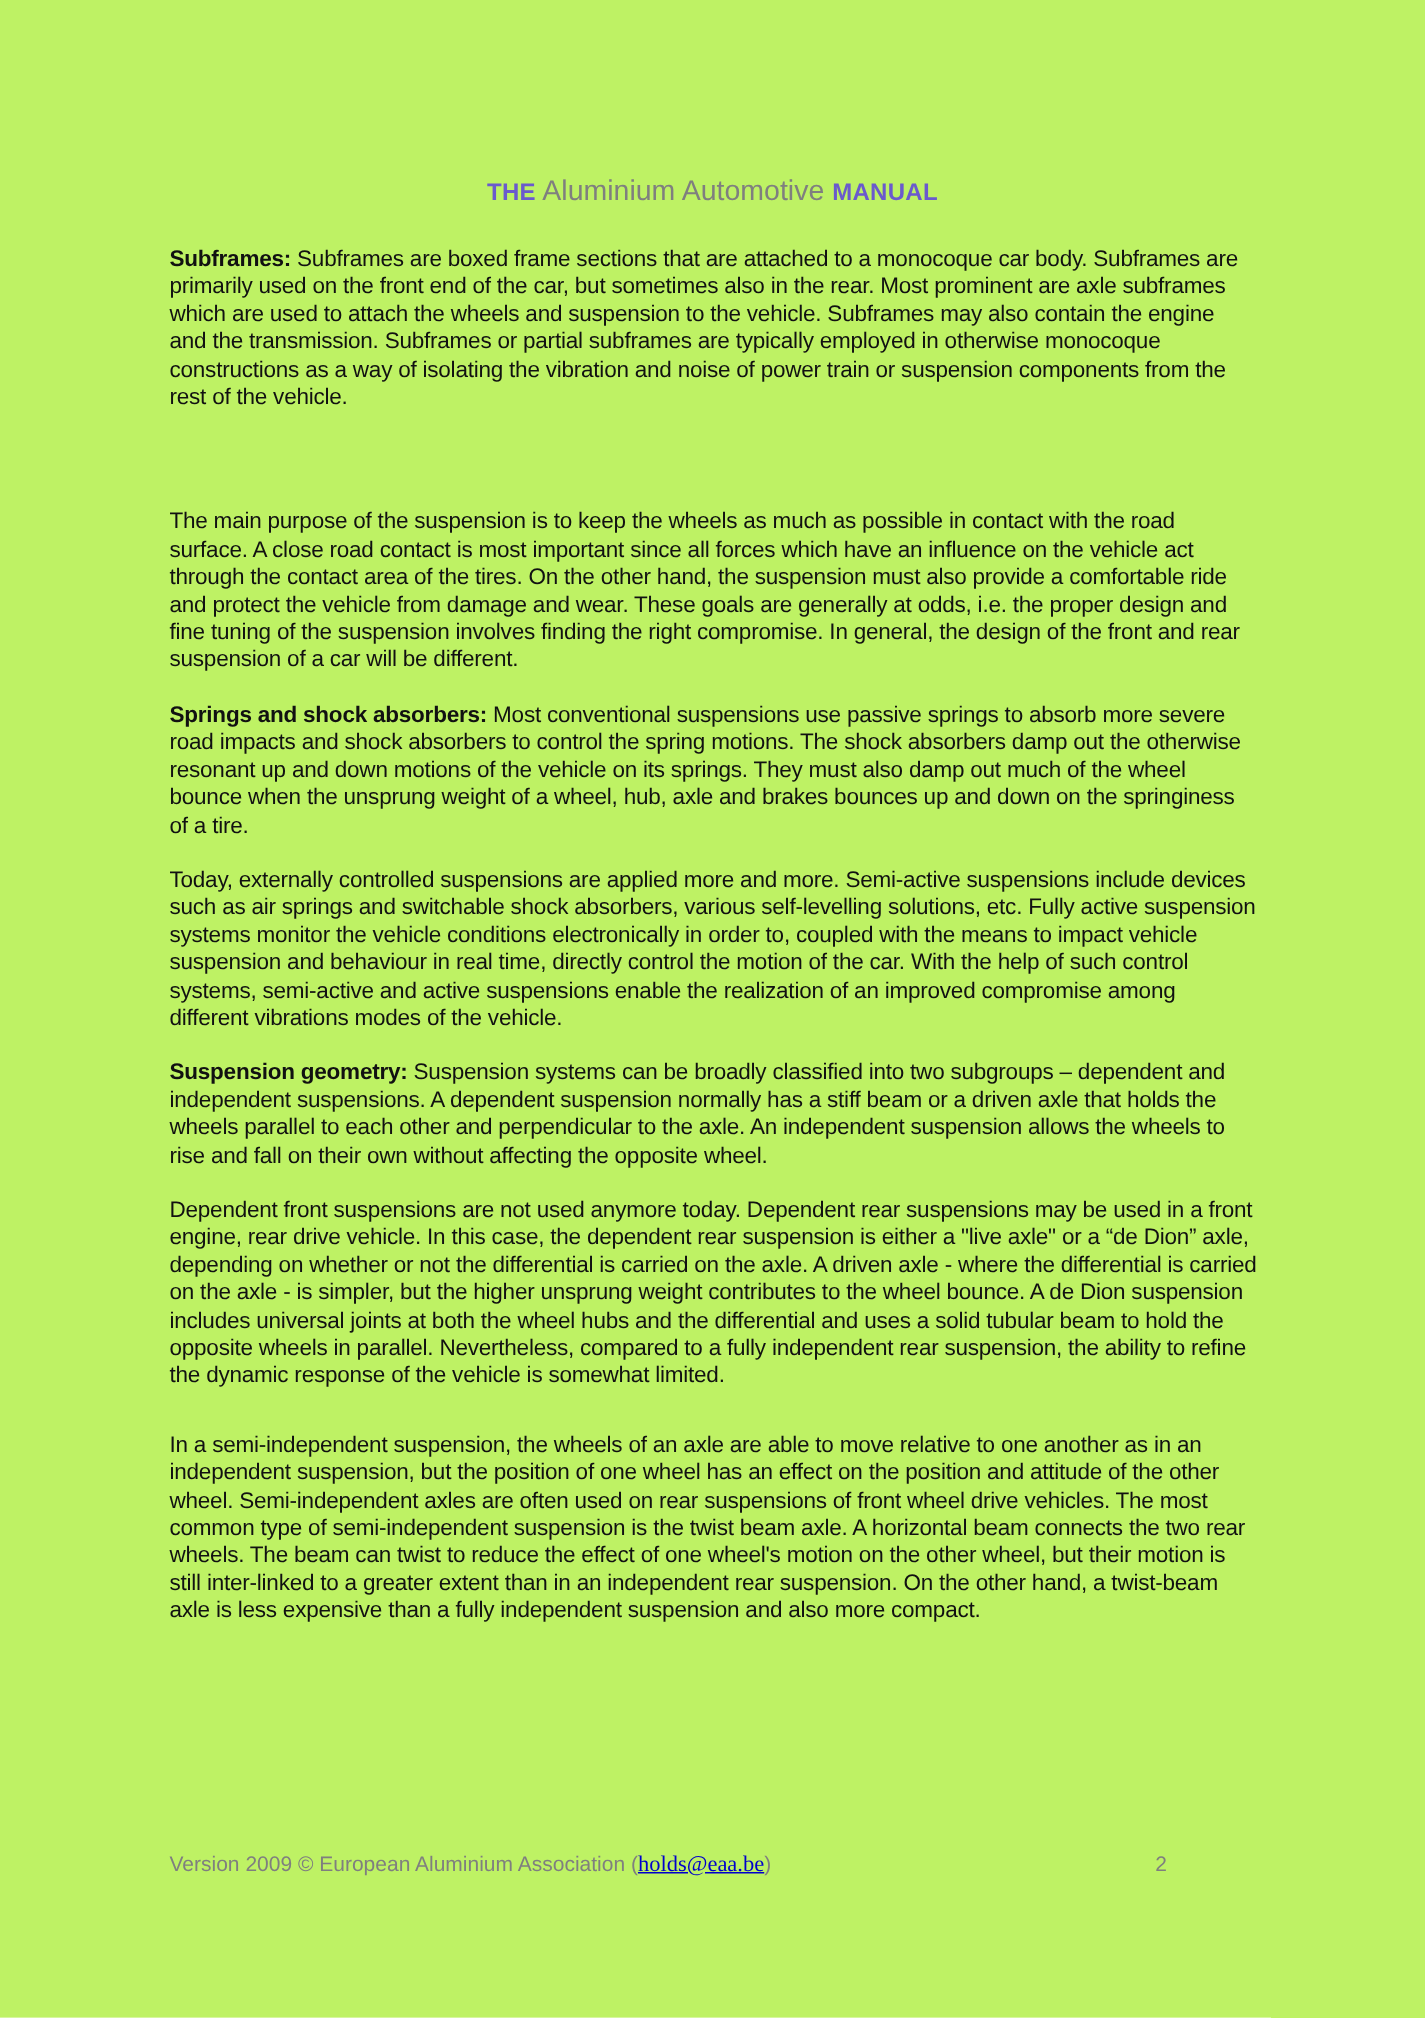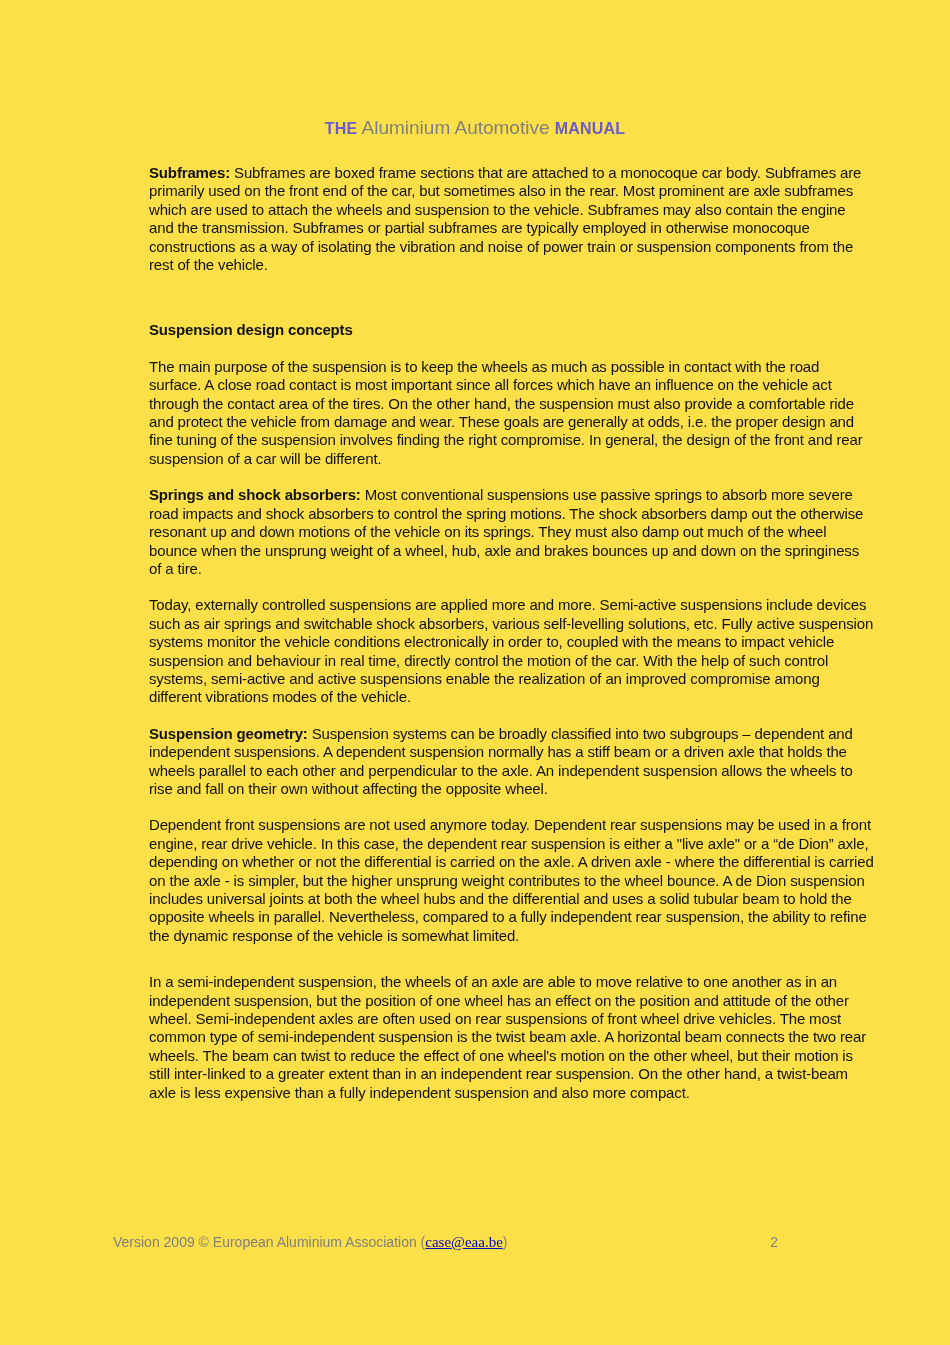--- a/index.html
+++ b/index.html
@@ -1,27 +1,26 @@
 <!DOCTYPE html>
 <html><head>
   <meta charset="utf-8">
   <style>
     html, body { margin: 0; padding: 0; background: #ffffff; }
     body { width: 950px; height: 1345px; position: relative; overflow: hidden; }
-    .page { position: absolute; left: 0; top: 0; width: 950px; height: 1345px; background: #fde047; }
+    .page { position: absolute; left: 0; top: 0; width: 950px; height: 1345px; background: #bef264; }
     .header {
       position: absolute; top: 116px; left: 0; width: 950px; text-align: center;
       font-family: "Liberation Sans", sans-serif; font-size: 19px; color: #7f7f7f; line-height: 24px;
     }
     .header .accent { color: #6a5acd; font-weight: bold; font-size: 16px; letter-spacing: 0.2px; }
     .body {
       position: absolute; left: 113px; top: 164px; width: 725px;
       font-family: "Liberation Sans", sans-serif; font-size: 15px; line-height: 18.4px; color: #111;
       letter-spacing: -0.15px;
-      margin-left: 36px;
     }
     .body p { margin: 0; }
     .gap1 { height: 18px; }
     .gap2 { height: 37px; }
     .gap-l { height: 28px; }
     .b { font-weight: bold; }
     .footer {
       position: absolute; left: 113px; top: 1233px; width: 665px;
       font-family: "Liberation Sans", sans-serif; font-size: 14px; color: #7f7f7f; line-height: 18px;
     }
@@ -36,34 +35,33 @@
   <div class="header">
     <span class="accent">THE</span>
     <span>Aluminium Automotive</span>
     <span class="accent">MANUAL</span>
   </div>
 
   <div class="body">
     <p><span class="b">Subframes:</span><span> Subframes are boxed frame sections that are attached to a monocoque car body. Subframes are primarily used on the front end of the car, but sometimes also in the rear. Most prominent are axle subframes which are used to attach the wheels and suspension to the vehicle. Subframes may also contain the engine and the transmission. Subframes or partial subframes are typically employed in otherwise monocoque constructions as a way of isolating the vibration and noise of power train or suspension components from the rest of the vehicle.</span></p>
     <div class="gap2"></div>
     <div style="height:10px"></div>
-    <p class="b">Suspension design concepts</p>
     <div class="gap1"></div>
     <p>The main purpose of the suspension is to keep the wheels as much as possible in contact with the road surface. A close road contact is most important since all forces which have an influence on the vehicle act through the contact area of the tires. On the other hand, the suspension must also provide a comfortable ride and protect the vehicle from damage and wear. These goals are generally at odds, i.e. the proper design and fine tuning of the suspension involves finding the right compromise. In general, the design of the front and rear suspension of a car will be different.</p>
     <div class="gap1"></div>
     <p><span class="b">Springs and shock absorbers:</span><span> Most conventional suspensions use passive springs to absorb more severe road impacts and shock absorbers to control the spring motions. The shock absorbers damp out the otherwise resonant up and down motions of the vehicle on its springs. They must also damp out much of the wheel bounce when the unsprung weight of a wheel, hub, axle and brakes bounces up and down on the springiness of a tire.</span></p>
     <div class="gap1"></div>
     <p>Today, externally controlled suspensions are applied more and more. Semi-active suspensions include devices such as air springs and switchable shock absorbers, various self-levelling solutions, etc. Fully active suspension systems monitor the vehicle conditions electronically in order to, coupled with the means to impact vehicle suspension and behaviour in real time, directly control the motion of the car. With the help of such control systems, semi-active and active suspensions enable the realization of an improved compromise among different vibrations modes of the vehicle.</p>
     <div class="gap1"></div>
     <p><span class="b">Suspension geometry:</span><span> Suspension systems can be broadly classified into two subgroups – dependent and independent suspensions. A dependent suspension normally has a stiff beam or a driven axle that holds the wheels parallel to each other and perpendicular to the axle. An independent suspension allows the wheels to rise and fall on their own without affecting the opposite wheel.</span></p>
     <div class="gap1"></div>
     <p>Dependent front suspensions are not used anymore today. Dependent rear suspensions may be used in a front engine, rear drive vehicle. In this case, the dependent rear suspension is either a "live axle" or a “de Dion” axle, depending on whether or not the differential is carried on the axle. A driven axle - where the differential is carried on the axle - is simpler, but the higher unsprung weight contributes to the wheel bounce. A de Dion suspension includes universal joints at both the wheel hubs and the differential and uses a solid tubular beam to hold the opposite wheels in parallel. Nevertheless, compared to a fully independent rear suspension, the ability to refine the dynamic response of the vehicle is somewhat limited.</p>
     <div class="gap-l"></div>
     <p>In a semi-independent suspension, the wheels of an axle are able to move relative to one another as in an independent suspension, but the position of one wheel has an effect on the position and attitude of the other wheel. Semi-independent axles are often used on rear suspensions of front wheel drive vehicles. The most common type of semi-independent suspension is the twist beam axle. A horizontal beam connects the two rear wheels. The beam can twist to reduce the effect of one wheel's motion on the other wheel, but their motion is still inter-linked to a greater extent than in an independent rear suspension. On the other hand, a twist-beam axle is less expensive than a fully independent suspension and also more compact.</p>
     <div class="gap-l"></div>
   </div>
 
   <div class="footer">
-    <span>Version 2009 © European Aluminium Association (</span><a>case@eaa.be</a><span>)</span>
+    <span>Version 2009 © European Aluminium Association (</span><a>holds@eaa.be</a><span>)</span>
     <span class="pg">2</span>
   </div>
 
 </div>
 
 </body></html>

